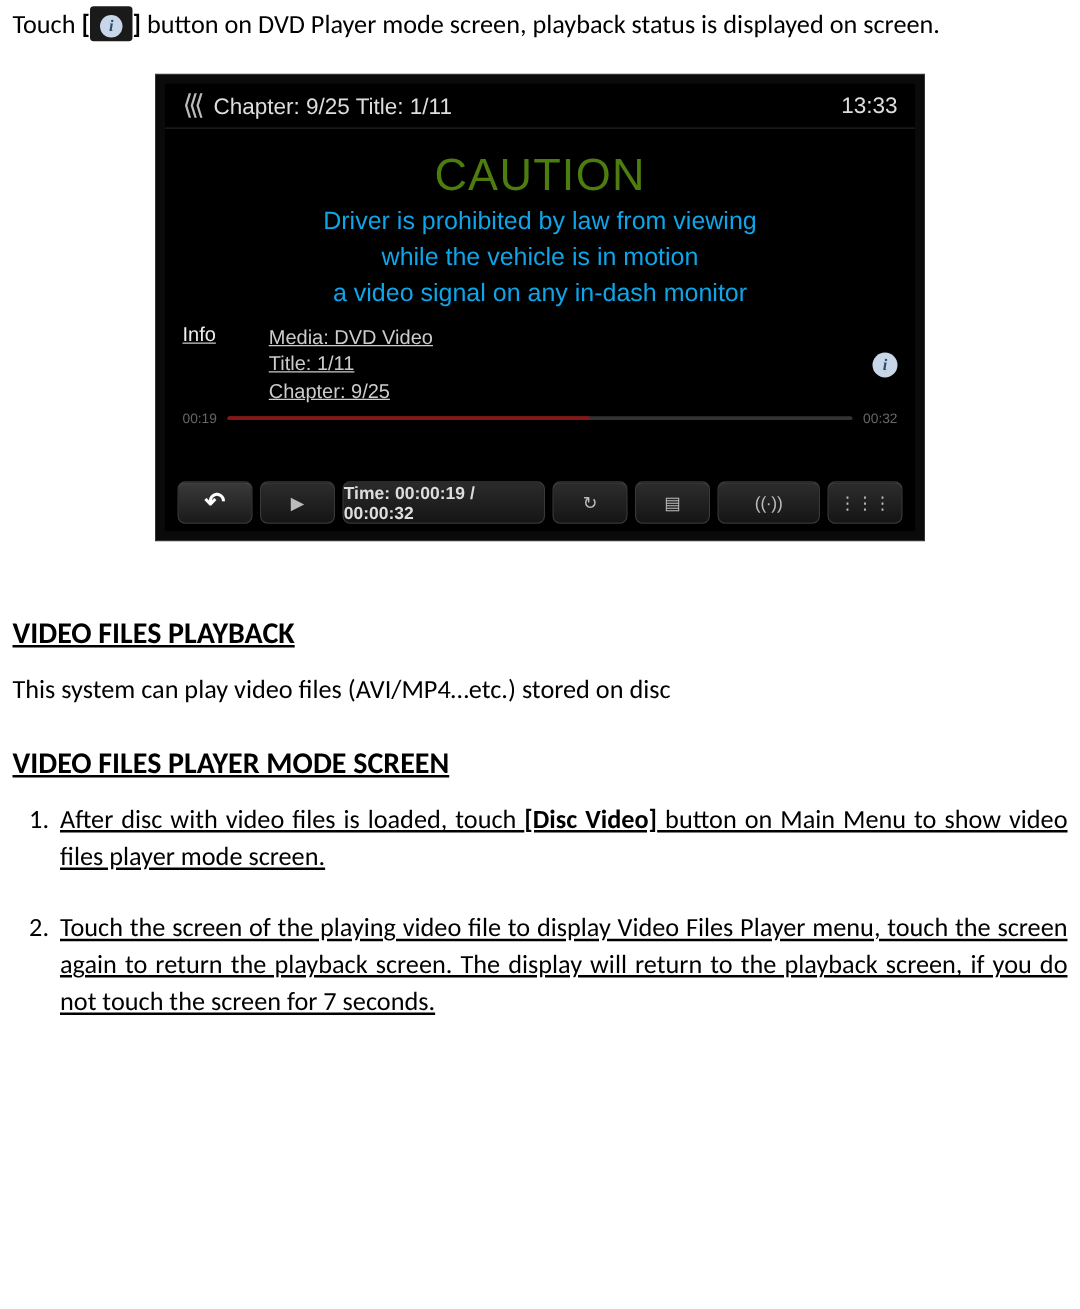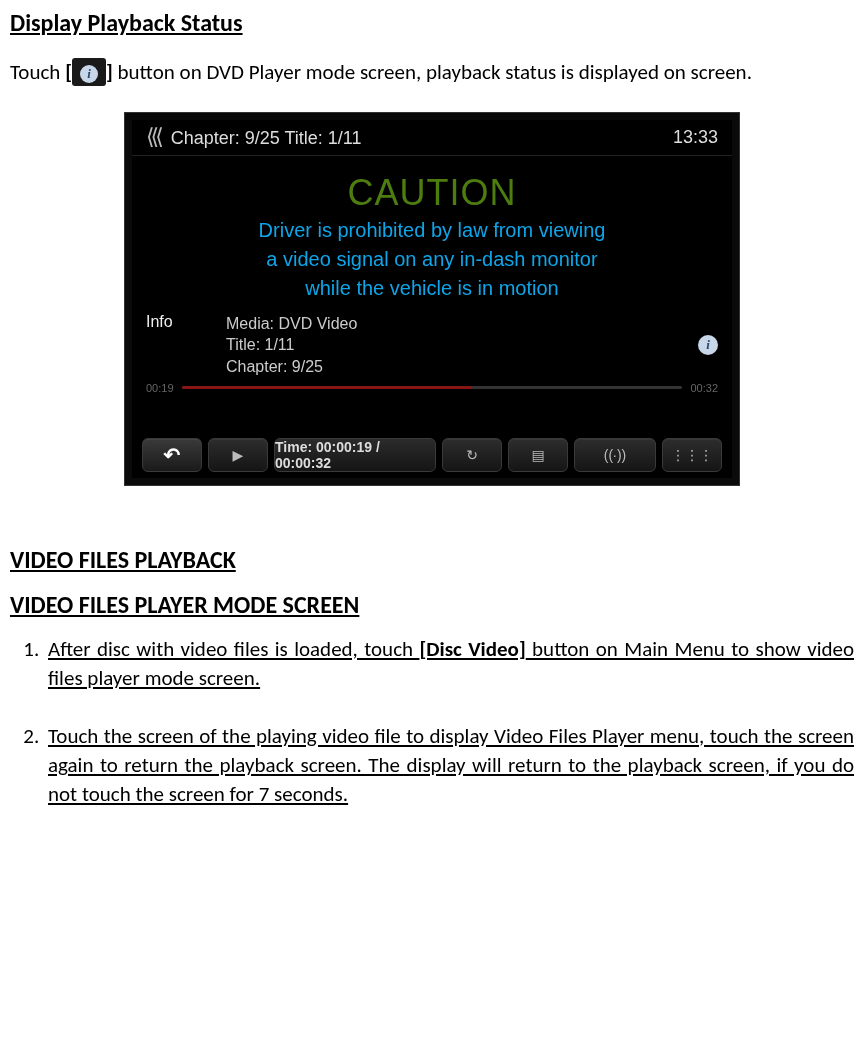--- a/index.html
+++ b/index.html
@@ -101,21 +101,22 @@
     color: #0ea5e9;
     line-height: 1.25;
     margin-top: 4px;
   }
   .info-row {
     display: flex;
     align-items: flex-start;
     padding: 2px 14px 2px 14px;
     font-size: 16px;
     color: #ccc;
-    gap: 20px;
+    gap: 9px;
+    text-decoration: underline;
   }
   .info-row .lbl { width: 60px; color:#eee; }
   .info-row .col { flex: 1; line-height: 1.35; }
   .info-row .info-icon {
     width: 20px; height: 20px; border-radius: 50%;
     background:#c7d6e8; color:#2a4a6a;
     font-style: italic; font-family: Georgia, serif; font-weight:bold;
     font-size:13px; text-align:center; line-height:20px;
     align-self: center;
   }
@@ -174,40 +175,39 @@
     line-height: 1.4;
     text-decoration: underline;
   }
   .strong { font-weight: bold; }
 </style>
 </head>
 <body>
 
 <div class="page">
 
-  <div class="heading">Display Playback Status</div>
 
   <p class="body-text">
     <span>Touch </span><span class="strong">[</span><span class="btn-icon"><span class="circle">i</span></span><span class="strong">]</span><span> button on DVD Player mode screen, playback status is displayed on screen.</span>
   </p>
 
   <div class="device-shot">
     <div class="top-bar">
       <div>
         <span class="chev">⟨⟨⟨</span>
         <span>Chapter: 9/25 Title: 1/11</span>
       </div>
       <div>13:33</div>
     </div>
 
     <div class="caution-block">
       <div class="caution-title">CAUTION</div>
       <div class="caution-sub">Driver is prohibited by law from viewing</div>
+      <div class="caution-sub">while the vehicle is in motion</div>
       <div class="caution-sub">a video signal on any in-dash monitor</div>
-      <div class="caution-sub">while the vehicle is in motion</div>
     </div>
 
     <div class="info-row">
       <div class="lbl">Info</div>
       <div class="col">
         <div>Media: DVD Video</div>
         <div>Title: 1/11</div>
         <div>Chapter: 9/25</div>
       </div>
       <div class="info-icon">i</div>
@@ -226,20 +226,21 @@
       <div class="ctrl-btn">▶</div>
       <div class="ctrl-time">Time: 00:00:19 / 00:00:32</div>
       <div class="ctrl-btn">↻</div>
       <div class="ctrl-btn">▤</div>
       <div class="ctrl-btn wide">((∙))</div>
       <div class="ctrl-btn">⋮⋮⋮</div>
     </div>
   </div>
 
   <div class="heading">VIDEO FILES PLAYBACK</div>
+  <p class="body-text" style="line-height:1.4; margin-bottom:30px;">This system can play video files (AVI/MP4…etc.) stored on disc</p>
 
   <div class="heading">VIDEO FILES PLAYER MODE SCREEN</div>
 
   <ol class="steps">
     <li>
       <span>After disc with video files is loaded, touch </span><span class="strong">[Disc Video]</span><span> button on Main Menu to show video files player mode screen.</span>
     </li>
     <li>Touch the screen of the playing video file to display Video Files Player menu, touch the screen again to return the playback screen. The display will return to the playback screen, if you do not touch the screen for 7 seconds.</li>
   </ol>
 

